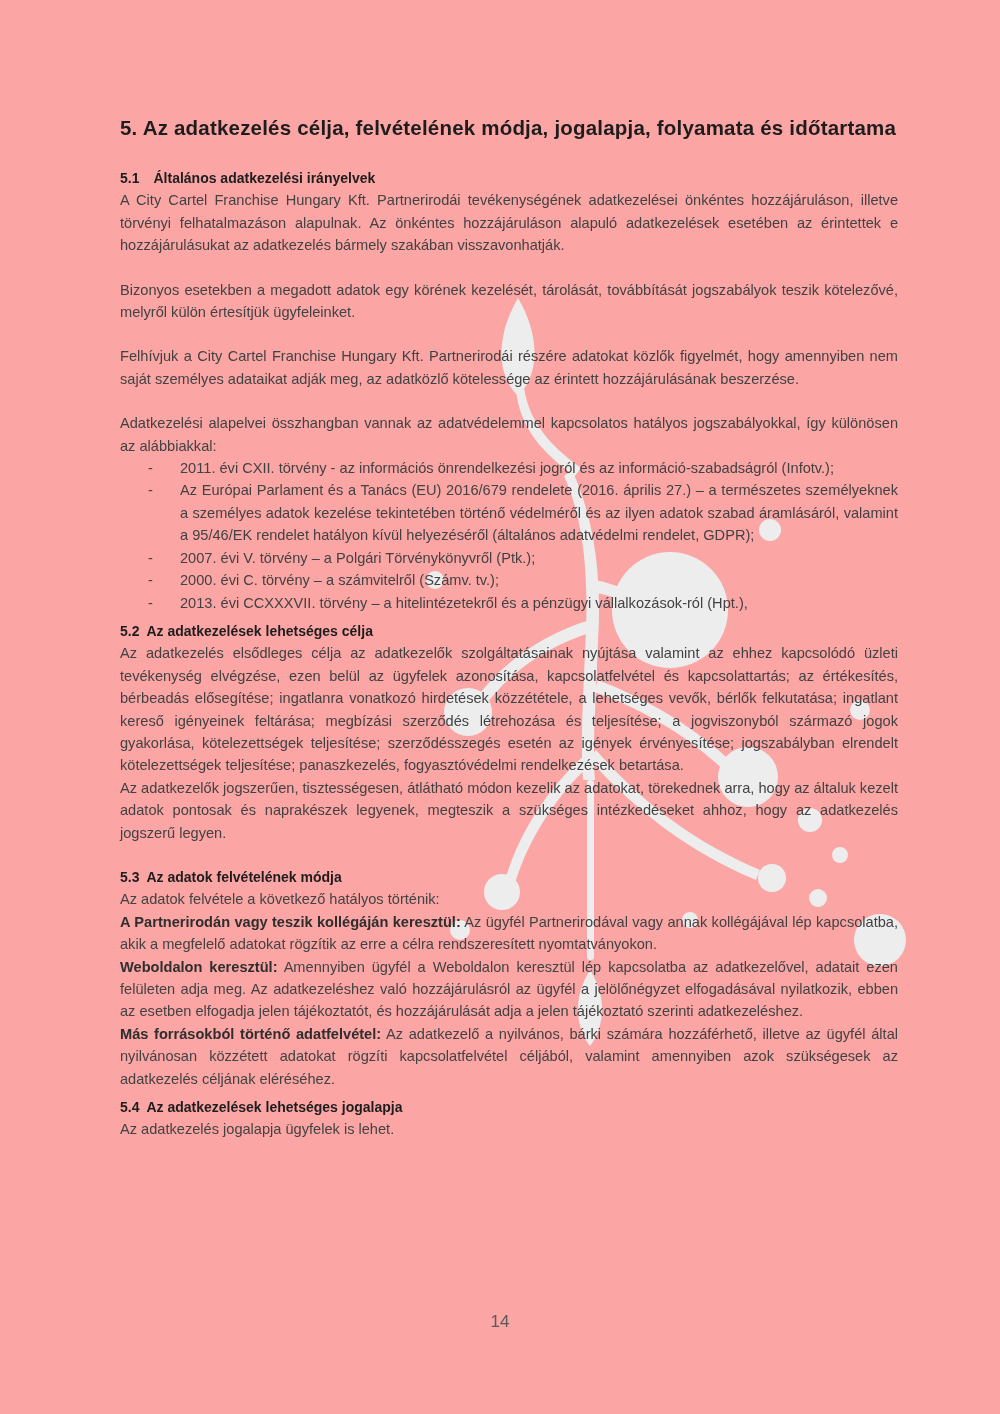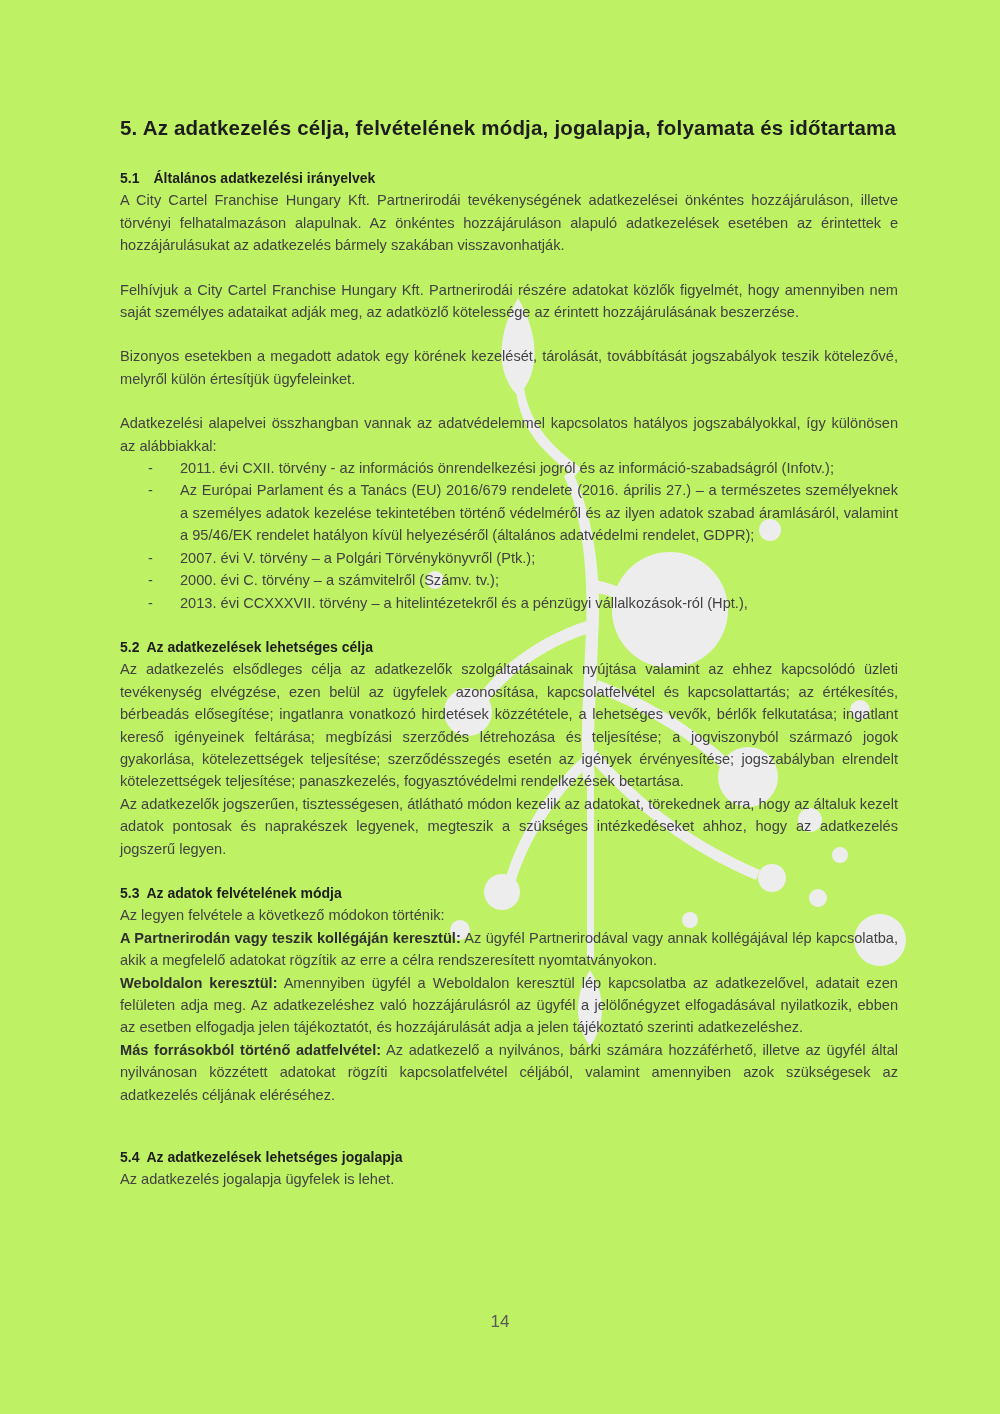--- a/index.html
+++ b/index.html
@@ -1,19 +1,19 @@
 <!DOCTYPE html>
 <html><head>
 <meta charset="utf-8">
 <style>
   html,body { margin:0; padding:0; background:#ffffff; }
   .page {
     position:relative;
     width:1000px; height:1414px;
-    background:#bef264;
+    background:#fca5a5;
     overflow:hidden;
     font-family:"Liberation Sans", sans-serif;
   }
   .watermark {
     position:absolute;
     left:340px; top:280px;
     width:600px; height:800px;
     pointer-events:none;
   }
   .content {
@@ -39,23 +39,23 @@
     font-weight:700;
     color:#1d1d1d;
   }
   .hnum { margin-right:7px; }
   .hnum.wide { margin-right:14px; }
   .para {
     margin:0 0 22px 0;
     text-align:justify;
   }
   .para.tight { margin-bottom:0; }
-  .para.lastgap { margin-bottom:40px; }
+  .para.lastgap { margin-bottom:6px; }
   .ref-list {
-    margin:0 0 22px 0;
+    margin:0 0 6px 0;
     padding:0;
     list-style:none;
   }
   .ref-list li {
     position:relative;
     padding-left:60px;
     text-align:justify;
   }
   .ref-list li::before {
     content:"-";
@@ -106,41 +106,41 @@
   </svg>
 
   <div class="content">
 
     <h1 class="doc-title">5. Az adatkezelés célja, felvételének módja, jogalapja, folyamata és időtartama</h1>
 
     <h2 class="sec-heading">
       <span class="hnum wide">5.1</span><span>Általános adatkezelési irányelvek</span>
     </h2>
     <p class="para">A City Cartel Franchise Hungary Kft. Partnerirodái tevékenységének adatkezelései önkéntes hozzájáruláson, illetve törvényi felhatalmazáson alapulnak. Az önkéntes hozzájáruláson alapuló adatkezelések esetében az érintettek e hozzájárulásukat az adatkezelés bármely szakában visszavonhatják.</p>
+    <p class="para">Bizonyos esetekben a megadott adatok egy körének kezelését, tárolását, továbbítását jogszabályok teszik kötelezővé, melyről külön értesítjük ügyfeleinket.</p>
     <p class="para">Felhívjuk a City Cartel Franchise Hungary Kft. Partnerirodái részére adatokat közlők figyelmét, hogy amennyiben nem saját személyes adataikat adják meg, az adatközlő kötelessége az érintett hozzájárulásának beszerzése.</p>
-    <p class="para">Bizonyos esetekben a megadott adatok egy körének kezelését, tárolását, továbbítását jogszabályok teszik kötelezővé, melyről külön értesítjük ügyfeleinket.</p>
     <p class="para tight">Adatkezelési alapelvei összhangban vannak az adatvédelemmel kapcsolatos hatályos jogszabályokkal, így különösen az alábbiakkal:</p>
     <ul class="ref-list">
       <li>2011. évi CXII. törvény - az információs önrendelkezési jogról és az információ-szabadságról (Infotv.);</li>
       <li>Az Európai Parlament és a Tanács (EU) 2016/679 rendelete (2016. április 27.) – a természetes személyeknek a személyes adatok kezelése tekintetében történő védelméről és az ilyen adatok szabad áramlásáról, valamint a 95/46/EK rendelet hatályon kívül helyezéséről (általános adatvédelmi rendelet, GDPR);</li>
       <li>2007. évi V. törvény – a Polgári Törvénykönyvről (Ptk.);</li>
       <li>2000. évi C. törvény – a számvitelről (Számv. tv.);</li>
       <li>2013. évi CCXXXVII. törvény – a hitelintézetekről és a pénzügyi vállalkozások-ról (Hpt.),</li>
     </ul>
 
     <h2 class="sec-heading">
       <span class="hnum">5.2</span><span>Az adatkezelések lehetséges célja</span>
     </h2>
     <p class="para tight">Az adatkezelés elsődleges célja az adatkezelők szolgáltatásainak nyújtása valamint az ehhez kapcsolódó üzleti tevékenység elvégzése, ezen belül az ügyfelek azonosítása, kapcsolatfelvétel és kapcsolattartás; az értékesítés, bérbeadás elősegítése; ingatlanra vonatkozó hirdetések közzététele, a lehetséges vevők, bérlők felkutatása; ingatlant kereső igényeinek feltárása; megbízási szerződés létrehozása és teljesítése; a jogviszonyból származó jogok gyakorlása, kötelezettségek teljesítése; szerződésszegés esetén az igények érvényesítése; jogszabályban elrendelt kötelezettségek teljesítése; panaszkezelés, fogyasztóvédelmi rendelkezések betartása.</p>
     <p class="para">Az adatkezelők jogszerűen, tisztességesen, átlátható módon kezelik az adatokat, törekednek arra, hogy az általuk kezelt adatok pontosak és naprakészek legyenek, megteszik a szükséges intézkedéseket ahhoz, hogy az adatkezelés jogszerű legyen.</p>
 
     <h2 class="sec-heading">
       <span class="hnum">5.3</span><span>Az adatok felvételének módja</span>
     </h2>
-    <p class="para tight">Az legyen felvétele a következő módokon történik:</p>
+    <p class="para tight">Az adatok felvétele a következő hatályos történik:</p>
     <p class="para tight runin"><b>A Partnerirodán vagy teszik kollégáján keresztül:</b><span> Az ügyfél Partnerirodával vagy annak kollégájával lép kapcsolatba, akik a megfelelő adatokat rögzítik az erre a célra rendszeresített nyomtatványokon.</span></p>
     <p class="para tight runin"><b>Weboldalon keresztül:</b><span> Amennyiben ügyfél a Weboldalon keresztül lép kapcsolatba az adatkezelővel, adatait ezen felületen adja meg. Az adatkezeléshez való hozzájárulásról az ügyfél a jelölőnégyzet elfogadásával nyilatkozik, ebben az esetben elfogadja jelen tájékoztatót, és hozzájárulását adja a jelen tájékoztató szerinti adatkezeléshez.</span></p>
     <p class="para lastgap runin"><b>Más forrásokból történő adatfelvétel:</b><span> Az adatkezelő a nyilvános, bárki számára hozzáférhető, illetve az ügyfél által nyilvánosan közzétett adatokat rögzíti kapcsolatfelvétel céljából, valamint amennyiben azok szükségesek az adatkezelés céljának eléréséhez.</span></p>
 
     <h2 class="sec-heading">
       <span class="hnum">5.4</span><span>Az adatkezelések lehetséges jogalapja</span>
     </h2>
     <p class="para tight">Az adatkezelés jogalapja ügyfelek is lehet.</p>
 
   </div>

